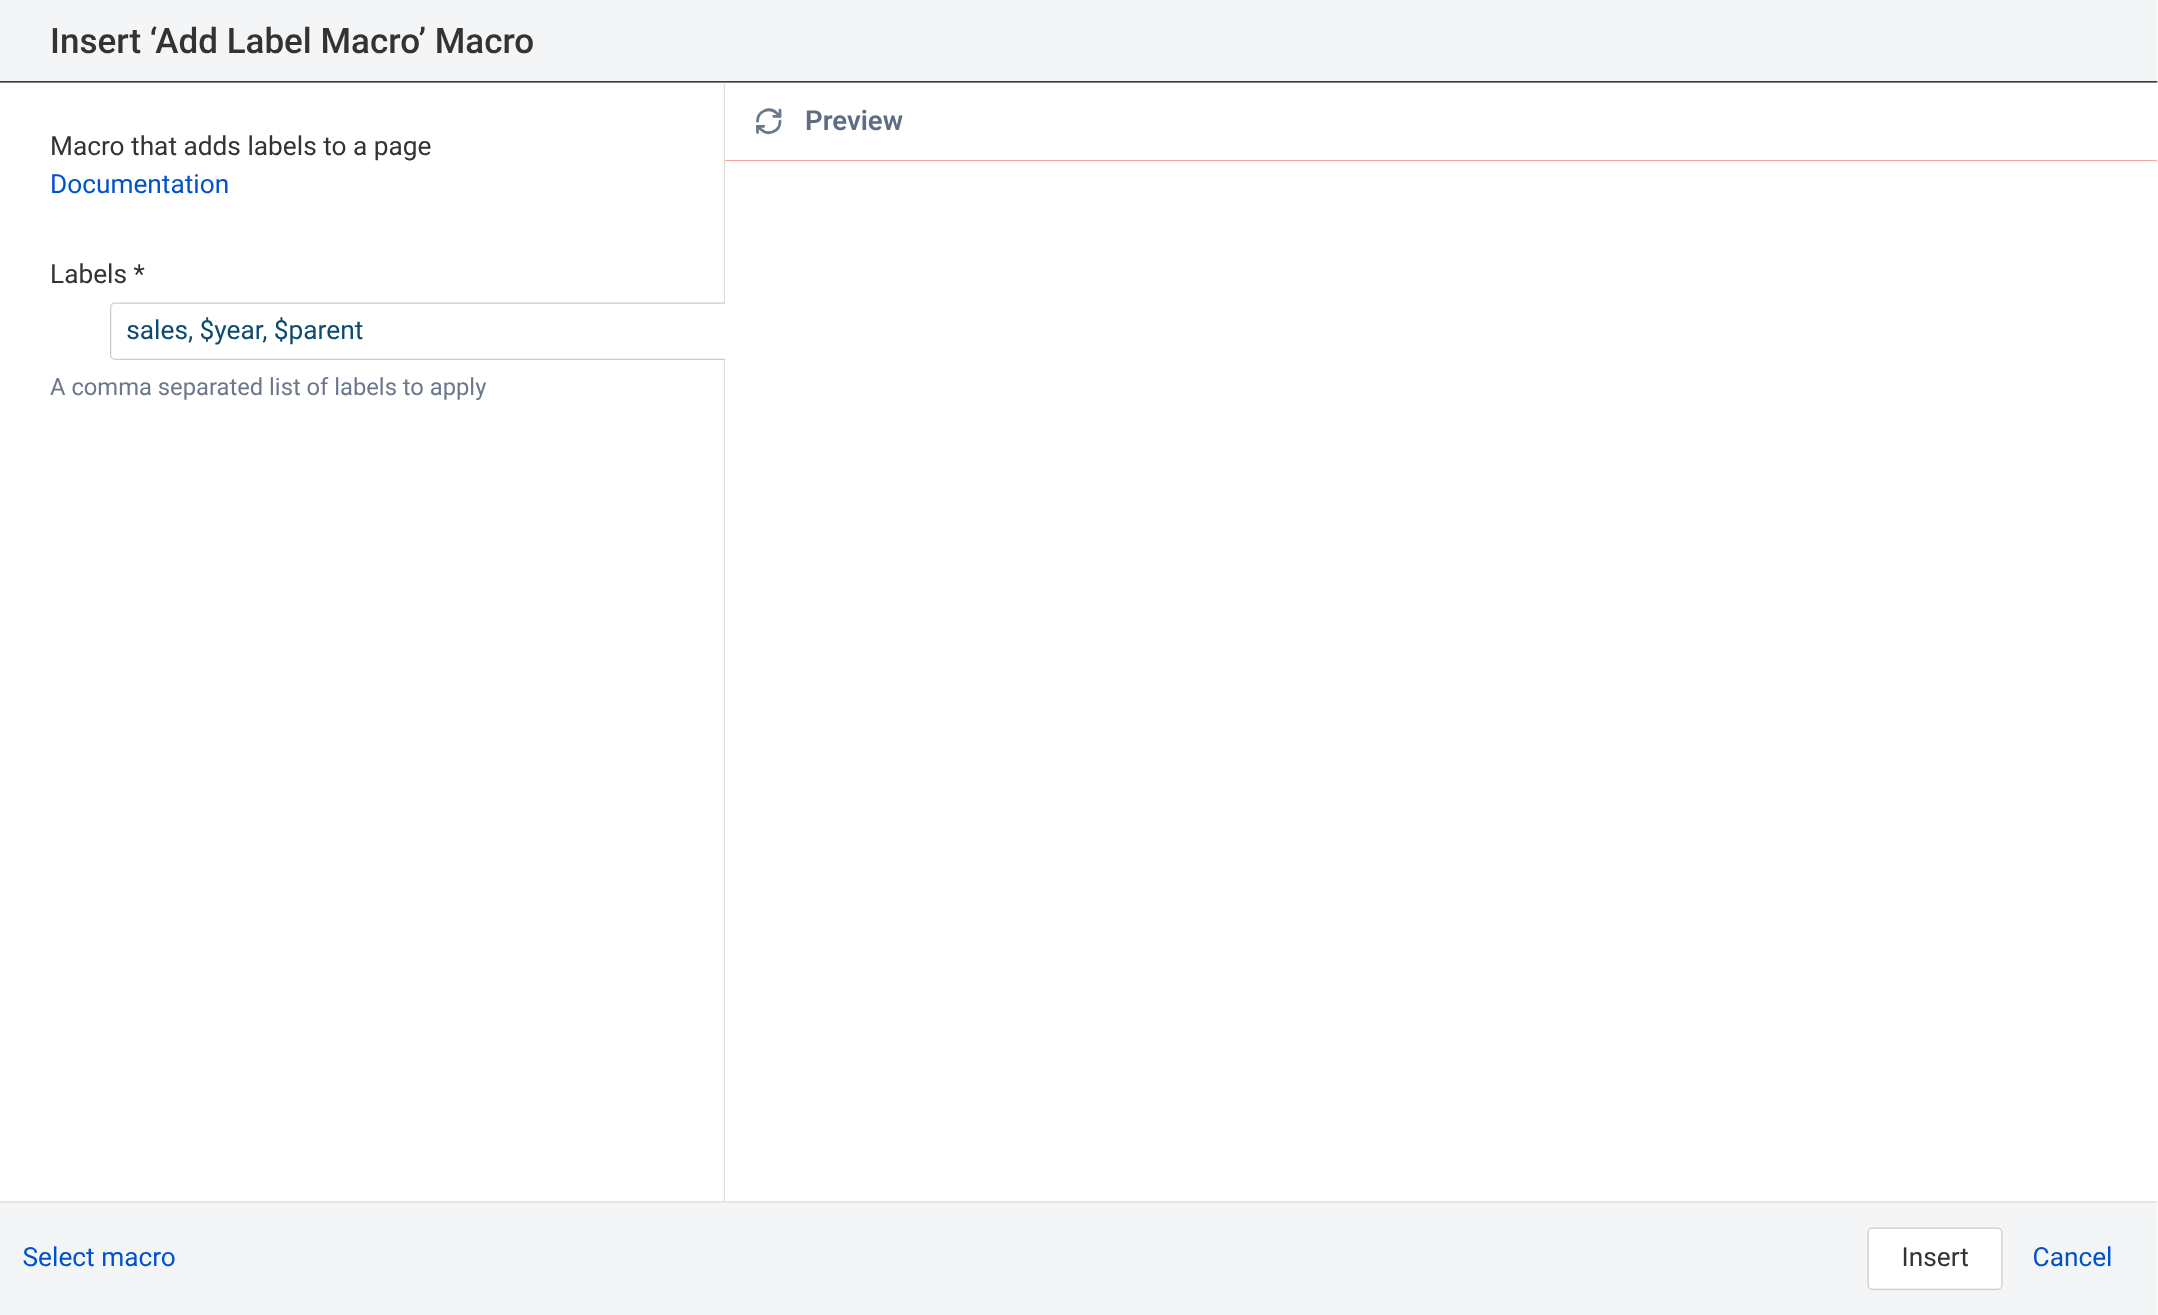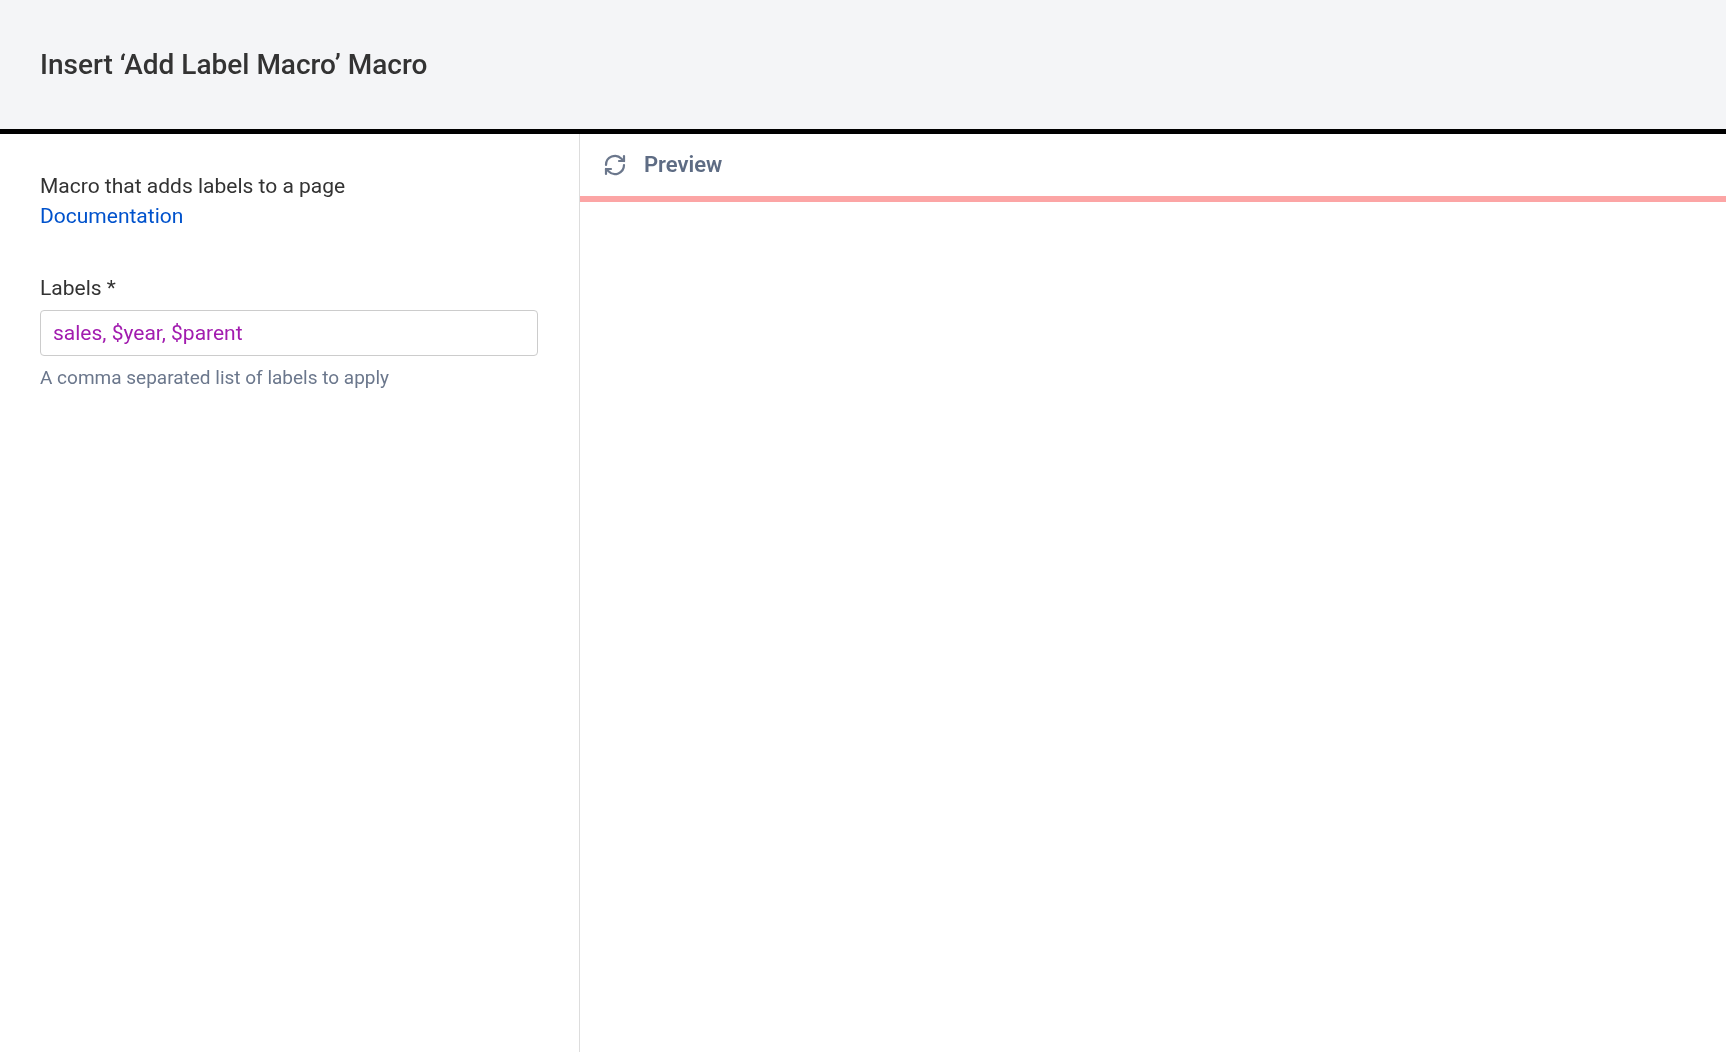--- a/index.html
+++ b/index.html
@@ -16,22 +16,22 @@
       height: 1052px;
       overflow: hidden;
     }
     .dialog {
       display: flex;
       flex-direction: column;
       height: 100%;
     }
     .dialog-header {
       background: #f4f5f7;
-      padding: 48px 40px;
-      border-bottom: 5px solid #000000;
+      padding: 16px 40px;
+      border-bottom: 1px solid #000000;
     }
     .dialog-title {
       font-size: 28px;
       font-weight: 500;
       color: #333;
     }
     .dialog-body {
       display: flex;
       flex: 1;
       overflow: hidden;
@@ -63,39 +63,40 @@
       display: block;
       margin-bottom: 10px;
       margin-top: 48px;
     }
     .text-input {
       width: 498px;
       padding: 10px 12px;
       font-size: 21px;
       border: 1px solid #ccc;
       border-radius: 4px;
-      color: #a21caf;
+      color: #0c4a6e;
       background: #fff;
       font-family: inherit;
+      margin-left: 48px;
     }
     .field-help {
       font-size: 19px;
       color: #6b778c;
       margin-top: 10px;
     }
     .right-panel {
       flex: 1;
       display: flex;
       flex-direction: column;
     }
     .preview-header {
       display: flex;
-      align-items: flex-start;
+      align-items: flex-end;
       padding: 18px 22px;
-      border-bottom: 6px solid #fca5a5;
+      border-bottom: 1px solid #fca5a5;
       gap: 16px;
     }
     .refresh-icon {
       width: 26px;
       height: 26px;
       display: inline-flex;
       align-items: center;
       justify-content: center;
       color: #6b778c;
     }
@@ -184,13 +185,22 @@
             <path d="M21 12a9 9 0 0 1-15.5 6.3L3 16"></path>
             <path d="M3 21v-5h5"></path>
           </svg>
         </span>
         <span class="preview-title">Preview</span>
       </div>
       <div class="preview-content"></div>
     </div>
   </div>
 
+  <div class="dialog-footer">
+    <div class="footer-left">
+      <a class="footer-link">Select macro</a>
+    </div>
+    <div class="footer-right">
+      <button class="btn-primary">Insert</button>
+      <button class="btn-link">Cancel</button>
+    </div>
+  </div>
 </div>
 
 </body></html>

